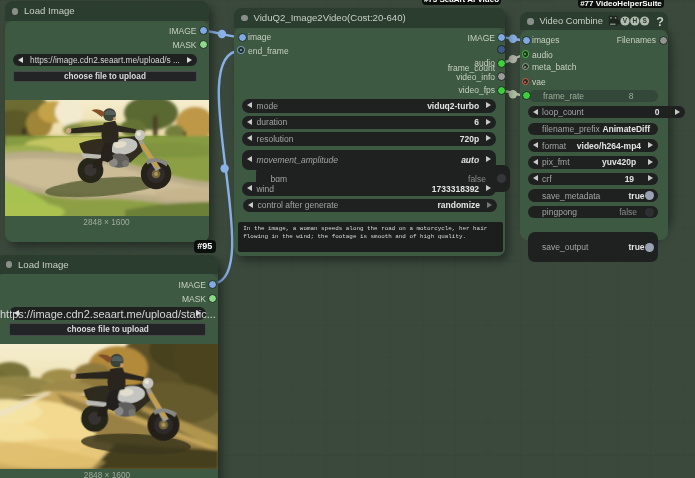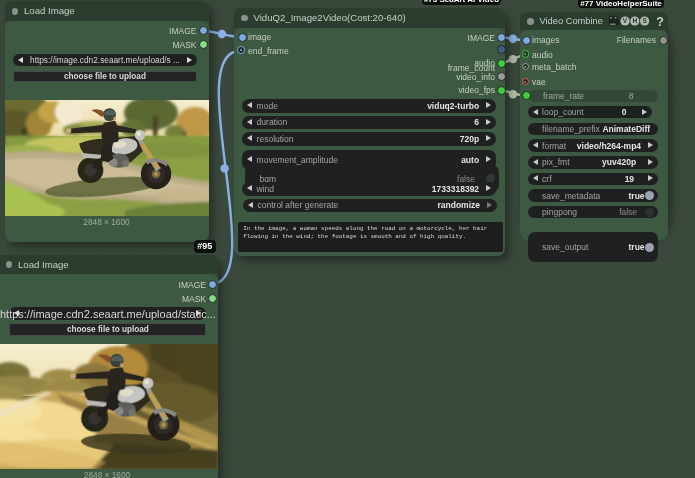--- a/index.html
+++ b/index.html
@@ -108,27 +108,27 @@
       <div class="plab">duration</div>
     <div class="pval">6</div>
       <div class="arrR"></div>
   </div>
   <div class="pill" style="left:8.1px;top:124.7px;width:254px;height:13.6px;">
     <div class="arrL"></div>
       <div class="plab">resolution</div>
     <div class="pval">720p</div>
       <div class="arrR"></div>
   </div>
-  <div class="pill" style="left:8.1px;top:142px;width:254px;height:20px;">
+  <div class="pill" style="left:8.1px;top:142px;width:254px;height:20px;font-style:italic;">
     <div class="arrL"></div>
       <div class="plab">movement_amplitude</div>
     <div class="pval">auto</div>
       <div class="arrR"></div>
   </div>
-  <div class="pill" style="left:11px;top:157.9px;width:254px;height:27px;">
+  <div class="pill" style="left:22px;top:157.9px;width:254px;height:27px;">
     <div class="plab">bgm</div>
     <div class="pval" style="right:24px;color:#8a8a8a;font-weight:normal;">false</div>
     <div class="toggle" style="background:#33373a;"></div>
   </div>
   <div class="pill" style="left:8.1px;top:174.5px;width:254px;height:13.6px;">
     <div class="arrL"></div>
       <div class="plab">wind</div>
     <div class="pval">1733318392</div>
       <div class="arrR"></div>
   </div>
@@ -177,21 +177,21 @@
   <div class="slotlab" style="left:12px;top:36.4px;">audio</div>
   <div class="ring" style="left:1.6px;top:50.5px;color:#999f99;"></div>
   <div class="slotlab" style="left:12px;top:48.8px;">meta_batch</div>
   <div class="ring" style="left:1.6px;top:65.6px;color:#de5c50;"></div>
   <div class="slotlab" style="left:12px;top:63.9px;">vae</div>
   <div class="dot" style="left:1.9px;top:78.9px;background:#3ecf3e;border:1px solid #1e2a20;"></div>
   <div class="pill" style="left:9px;top:77.4px;width:128.5px;height:12.6px;background:#334839;color:#9dab9b;">
     <div class="plab" style="left:14px;font-weight:normal;">frame_rate</div>
     <div class="pval" style="color:#9dab9b;font-weight:normal;right:24px;">8</div>
   </div>
-  <div class="pill" style="left:7.6px;top:93.6px;width:124px;height:12.5px;">
+  <div class="pill" style="left:7.6px;top:93.6px;width:157px;height:12.5px;">
     <div class="arrL"></div>
       <div class="plab">loop_count</div>
     <div class="pval" style="right:25px;">0</div>
       <div class="arrR"></div>
   </div>
   <div class="pill" style="left:7.6px;top:110.5px;width:130.5px;height:12.5px;">
     <div class="plab">filename_prefix</div>
     <div class="pval" style="right:8px;">AnimateDiff</div>
   </div>
   <div class="pill" style="left:7.6px;top:127.1px;width:130.5px;height:12.5px;">

